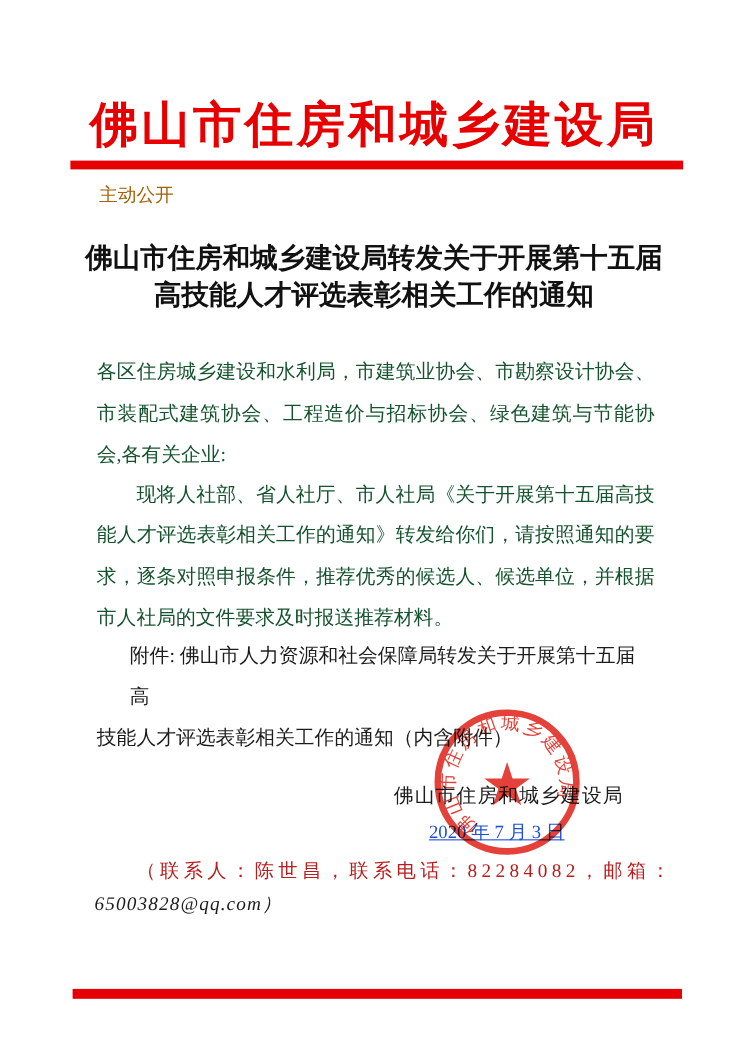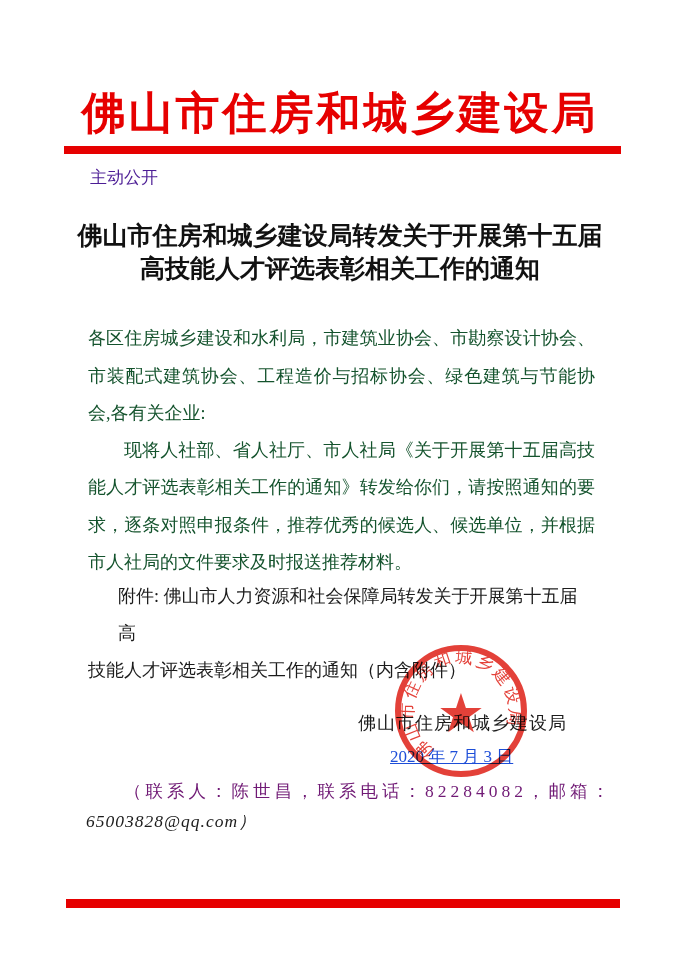--- a/index.html
+++ b/index.html
@@ -18,21 +18,21 @@
     letter-spacing:3px;
     color:#e60000;
     font-family:"Liberation Serif","DejaVu Serif",serif;
     white-space:nowrap;
   }
   .rule{position:absolute;background:#e60000;}
   .rule-top{left:64px;top:146px;width:557px;height:8px;}
   .rule-bottom{left:66px;top:899px;width:554px;height:9px;}
   .disclosure{
     position:absolute;left:90px;top:166px;
-    font-size:17px;color:#4c1d95;
+    font-size:17px;color:#a16207;
     font-family:"Liberation Sans","DejaVu Sans",sans-serif;
   }
   .doc-title{
     position:absolute;top:219px;left:0;width:680px;
     text-align:center;
     font-size:25px;font-weight:700;line-height:33px;
     color:#111;
   }
   .body-text{
     position:absolute;left:88px;top:320px;width:507px;
@@ -54,21 +54,21 @@
     white-space:nowrap;
   }
   .sig-date{
     position:absolute;left:390px;top:745px;
     font-size:17px;color:#1d4ed8;
     white-space:nowrap;
     text-decoration:underline;
   }
   .contact-line1{
     position:absolute;left:124px;top:779px;
-    font-size:17.5px;letter-spacing:4px;color:#701a75;
+    font-size:17.5px;letter-spacing:4px;color:#b91c1c;
     white-space:nowrap;
   }
   .contact-line2{
     position:absolute;left:86px;top:809px;
     font-size:17.5px;letter-spacing:1px;color:#1c1c1c;
     white-space:nowrap;
     font-style:italic;
   }
   .seal{
     position:absolute;left:391px;top:641px;

